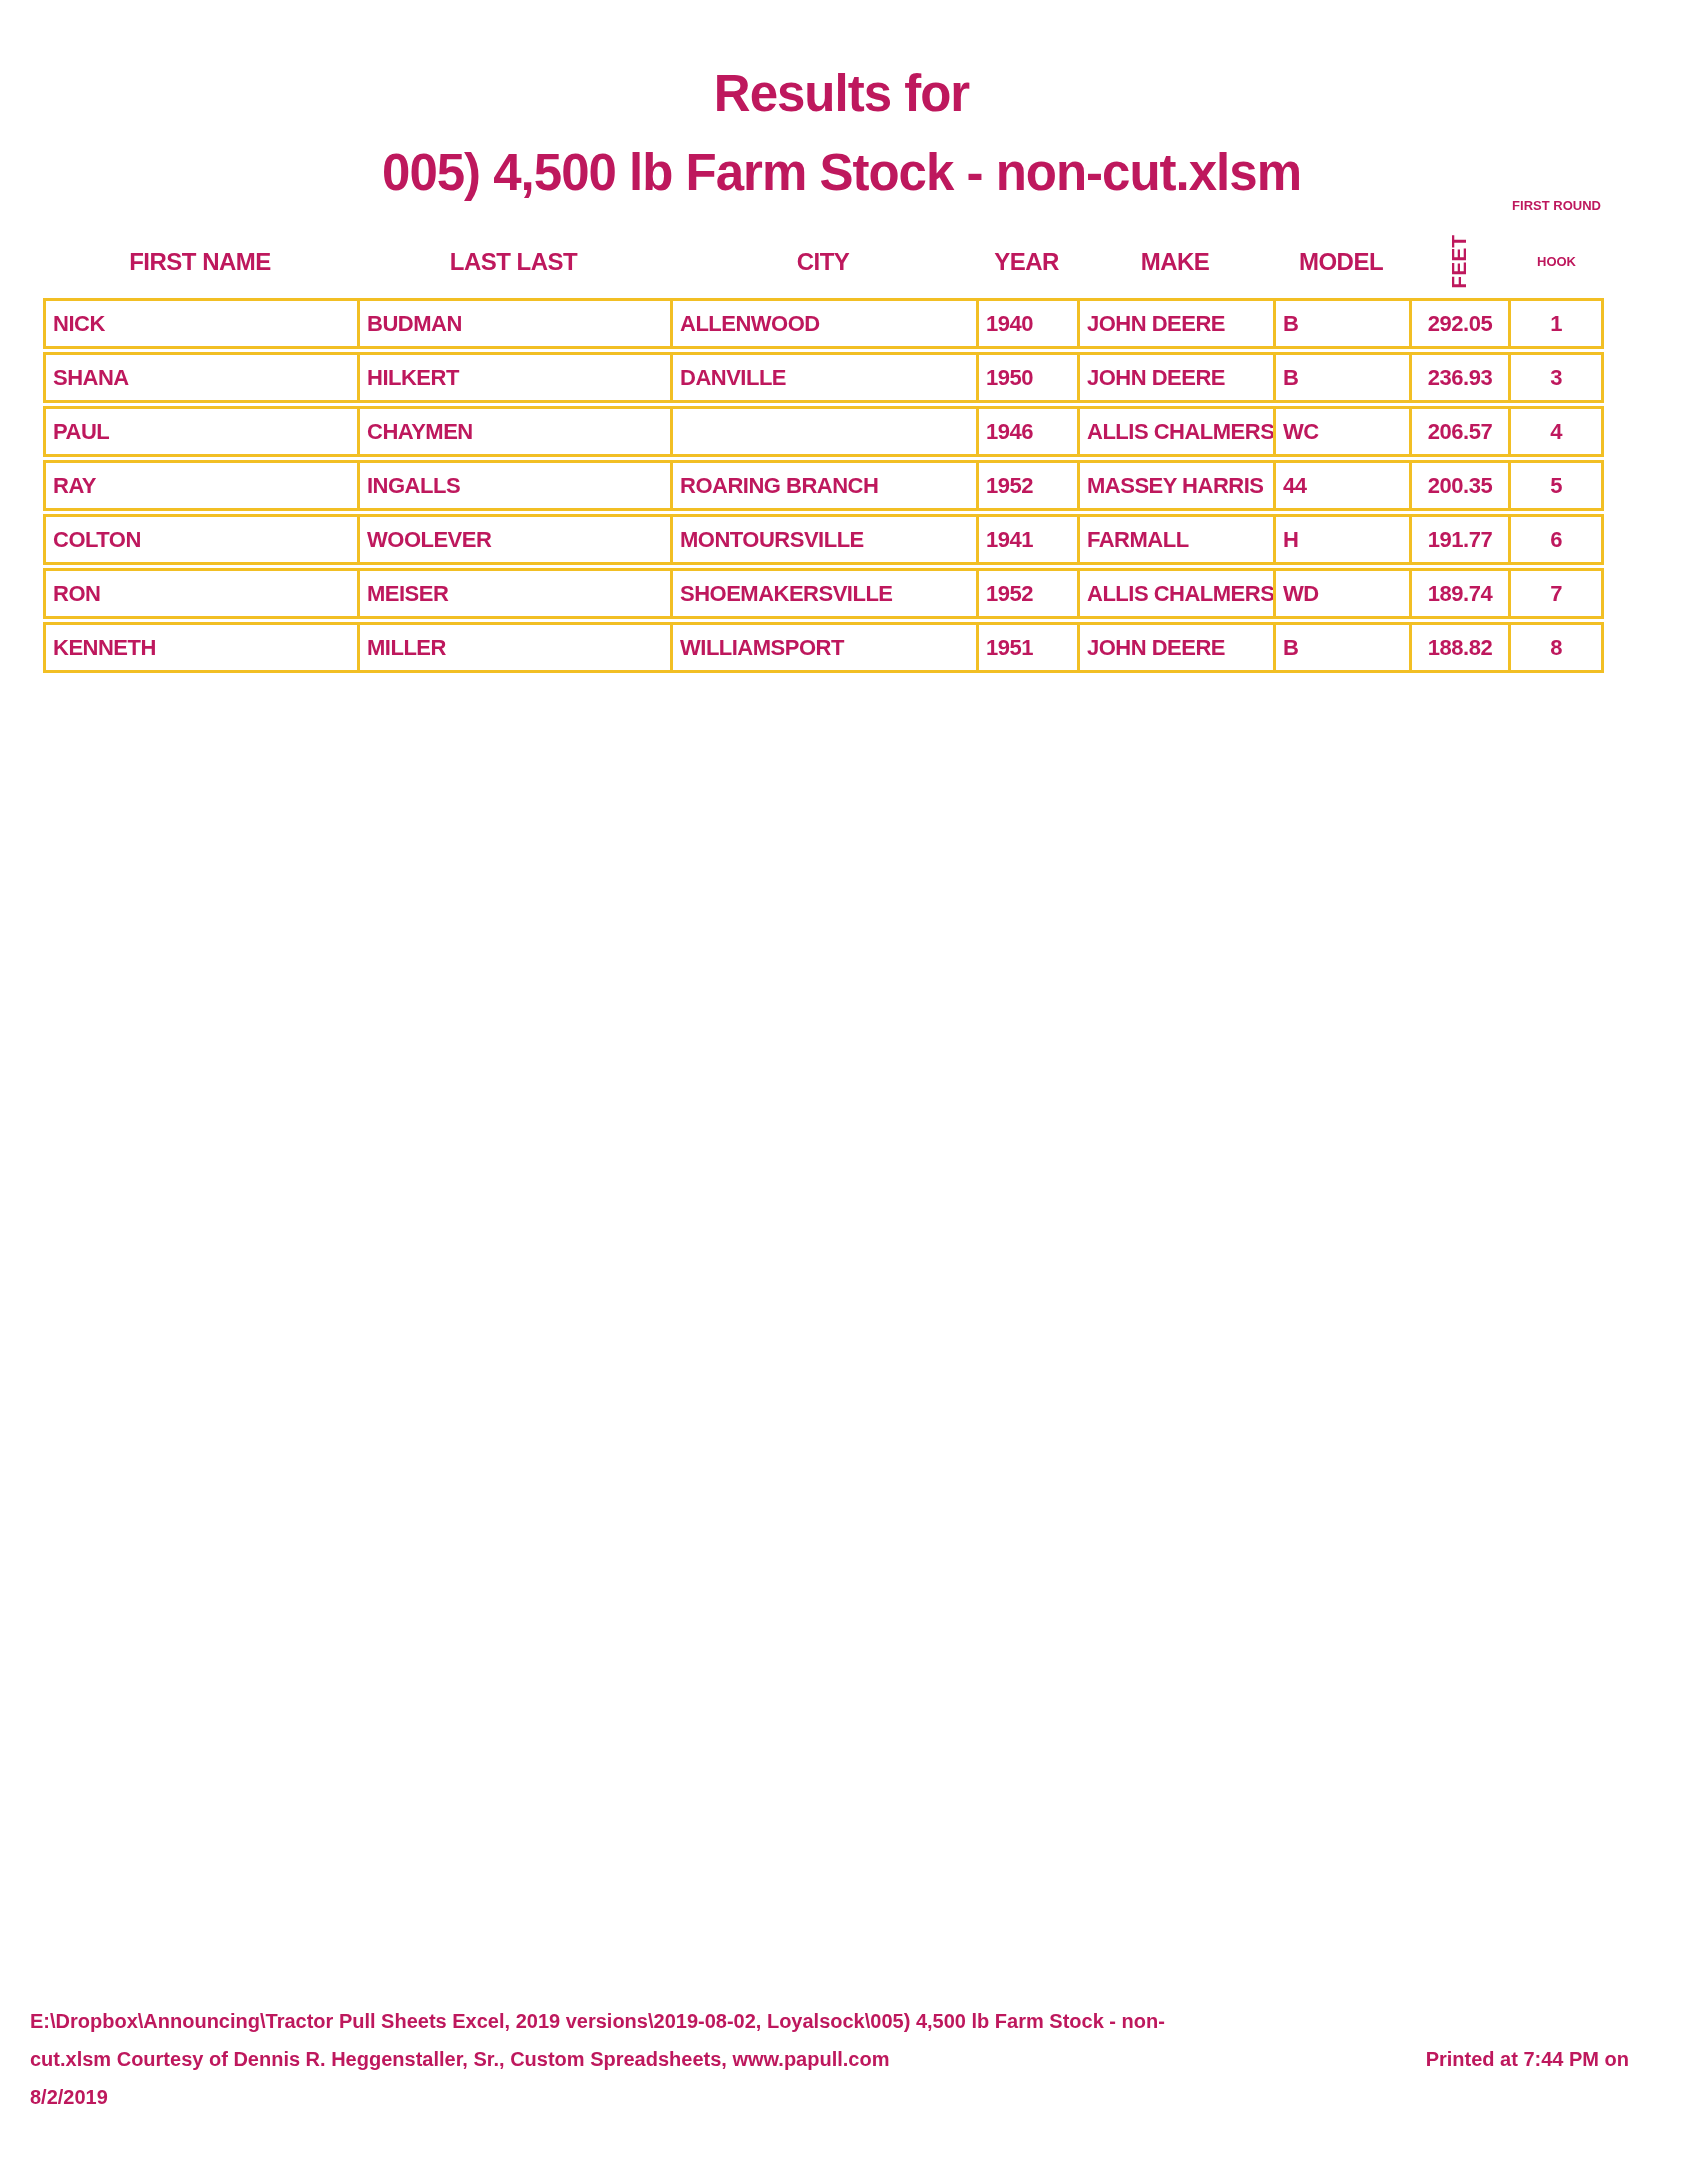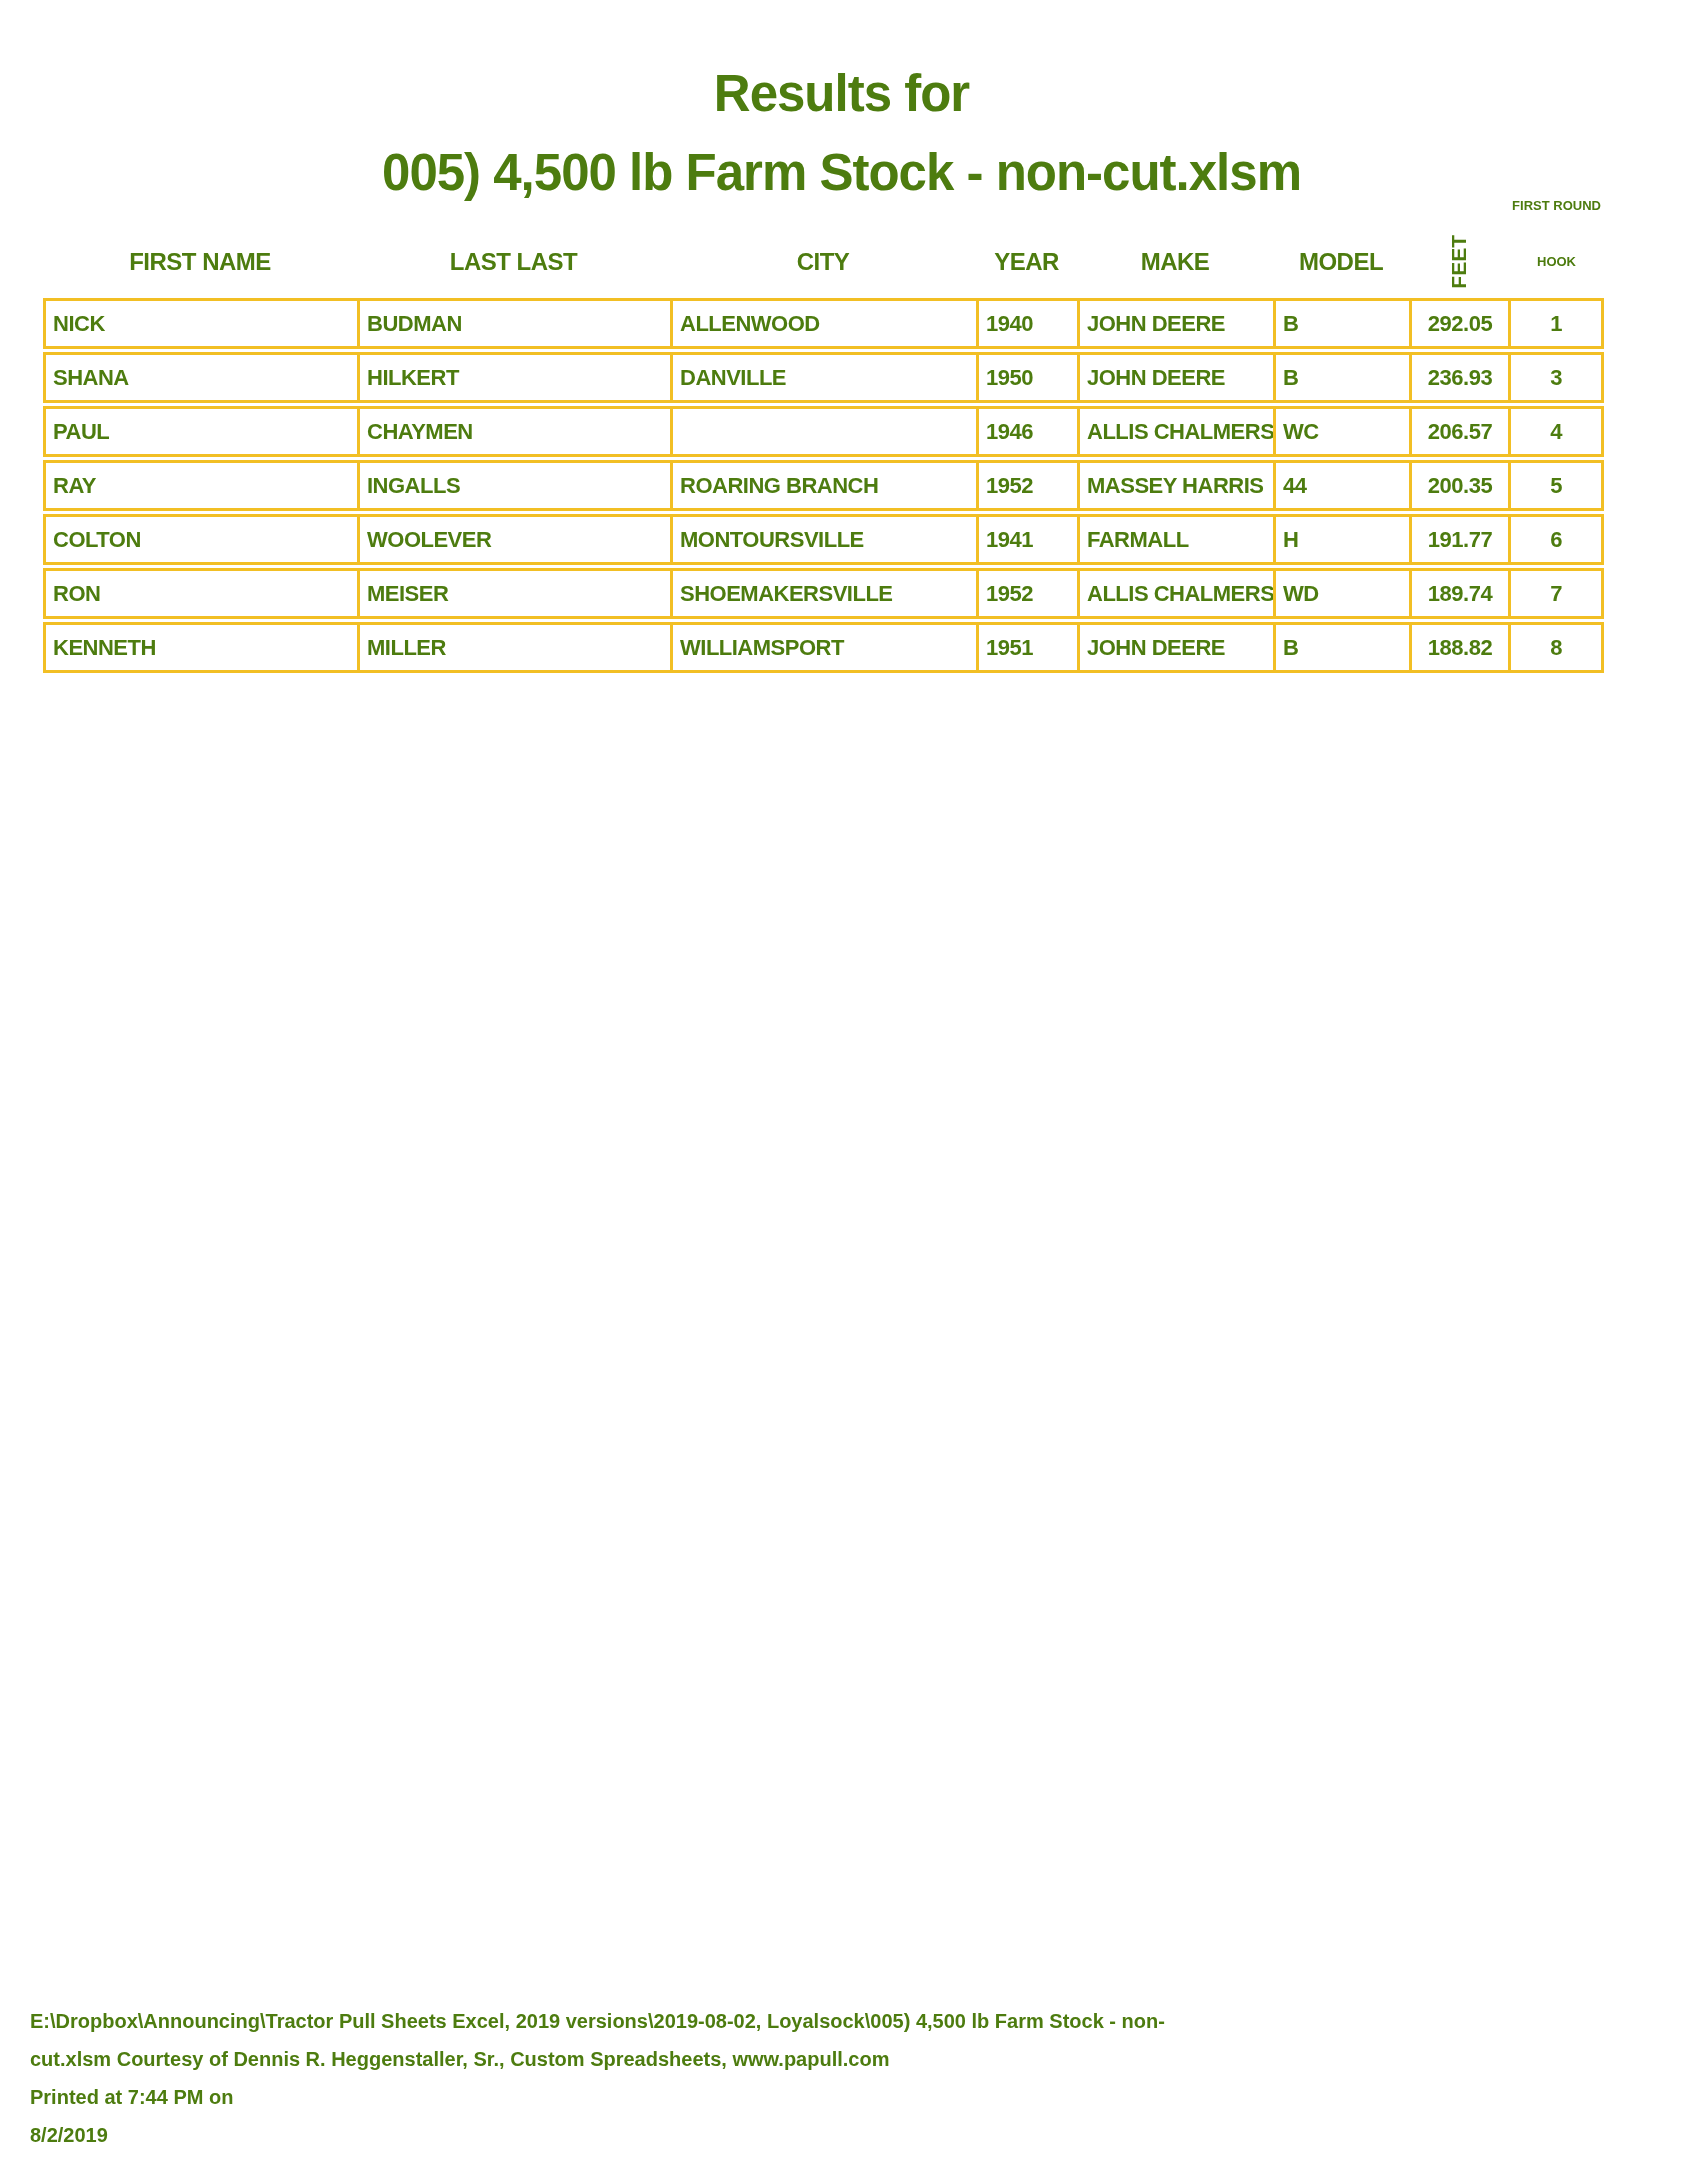--- a/index.html
+++ b/index.html
@@ -2,21 +2,21 @@
 <html style="--gold: #F2BF24;"><head>
 <meta charset="utf-8">
 <style>
   html,body{margin:0;padding:0;background:#888;}
   *{box-sizing:border-box;}
   .page{
     position:relative;
     width:1683px;height:2178px;
     background:#ffffff;
     font-family:"Liberation Sans", sans-serif;
-    color:#4d7c0f;
+    color:#be185d;
     overflow:hidden;
     margin:0 auto;
   }
   
   .title-block{
     position:absolute;left:0;top:54px;width:1683px;
     text-align:center;
   }
   .title-line1{
     font-size:51px;font-weight:bold;letter-spacing:-1px;
@@ -66,21 +66,21 @@
     padding-left:7px;
     overflow:hidden;white-space:nowrap;
   }
   .cell.divided{border-left:3px solid var(--gold,#F2BF24);}
   .cell.center{justify-content:center;padding-left:0;}
   
   .footer{
     position:absolute;left:30px;top:2002px;width:1599px;
     font-size:20px;font-weight:bold;line-height:38px;
   }
-  .footer-line2{display:flex;justify-content:flex-end;flex-direction:column;}
+  .footer-line2{display:flex;justify-content:space-between;}
   .footer-line2 .right{white-space:nowrap;}
 </style>
 </head>
 <body>
 
 <div class="page">
 
   <div class="title-block">
     <div class="title-line1">Results for</div>
     <div class="title-line2">005) 4,500 lb Farm Stock - non-cut.xlsm</div>

